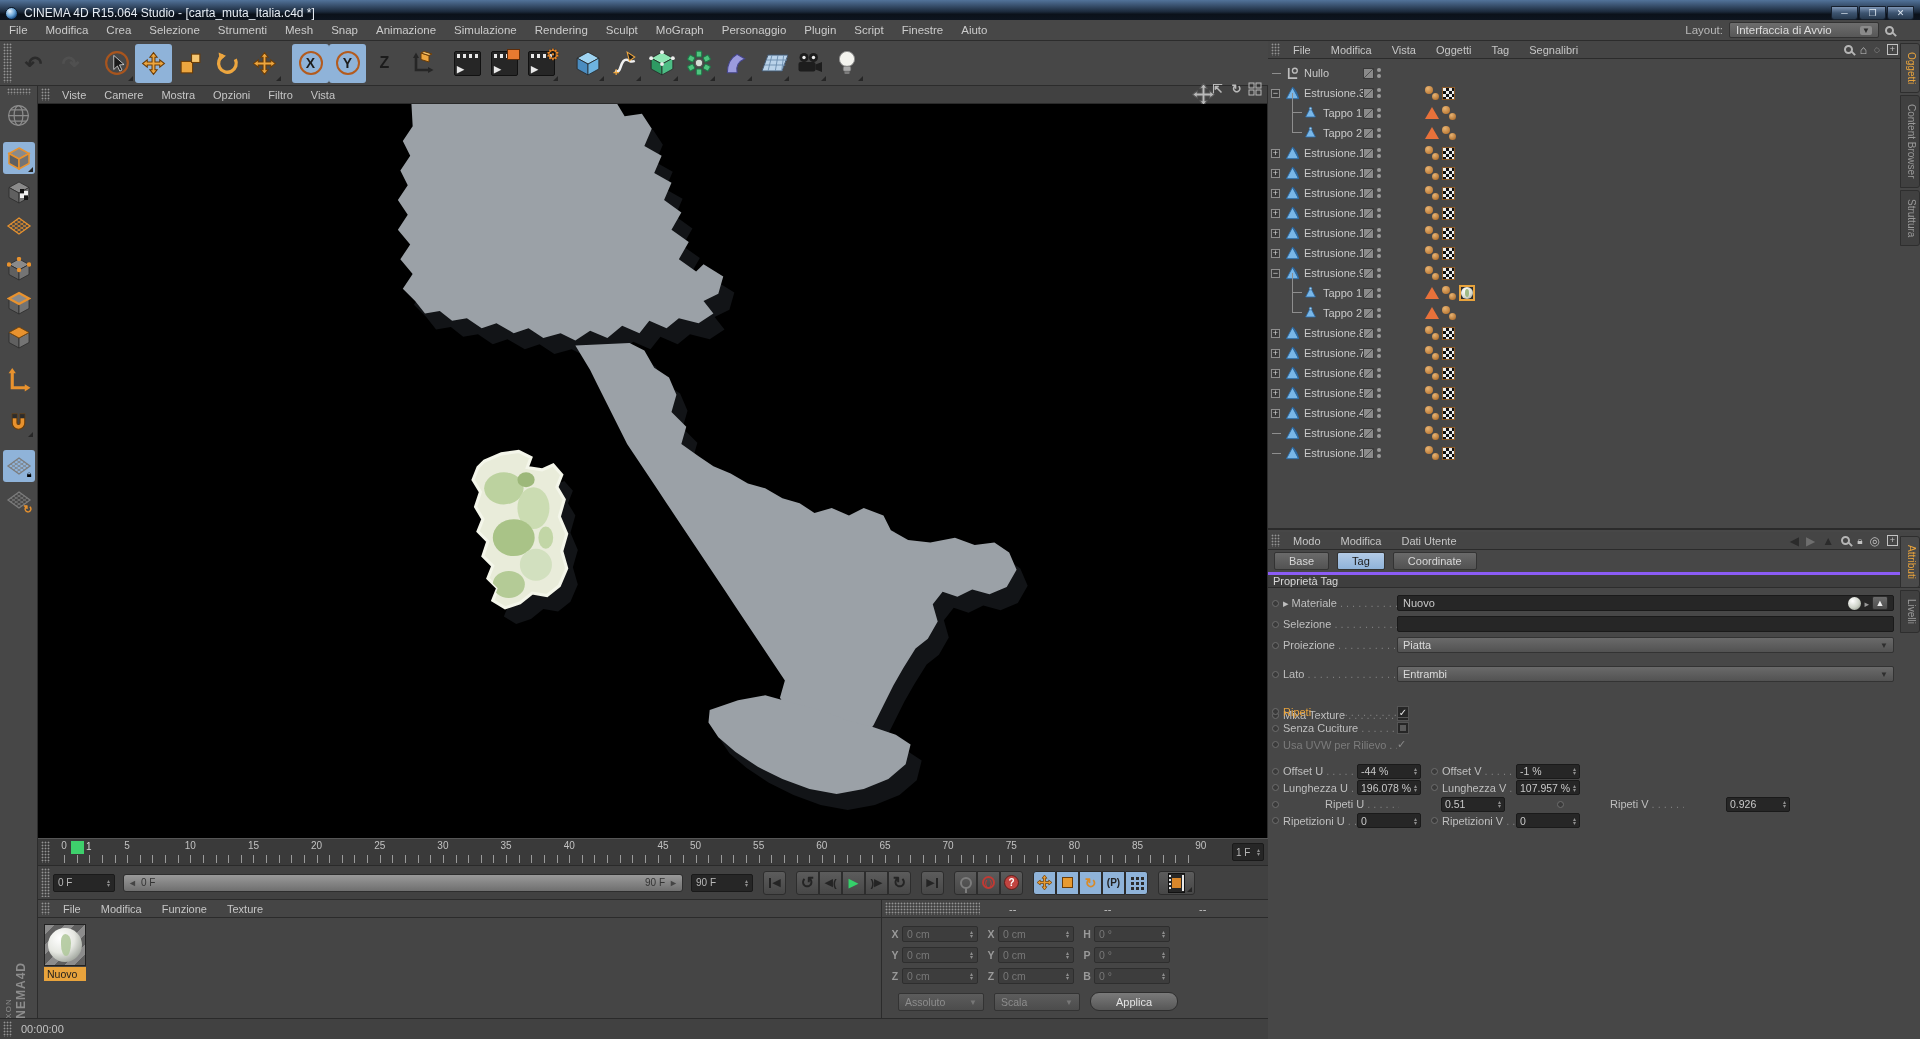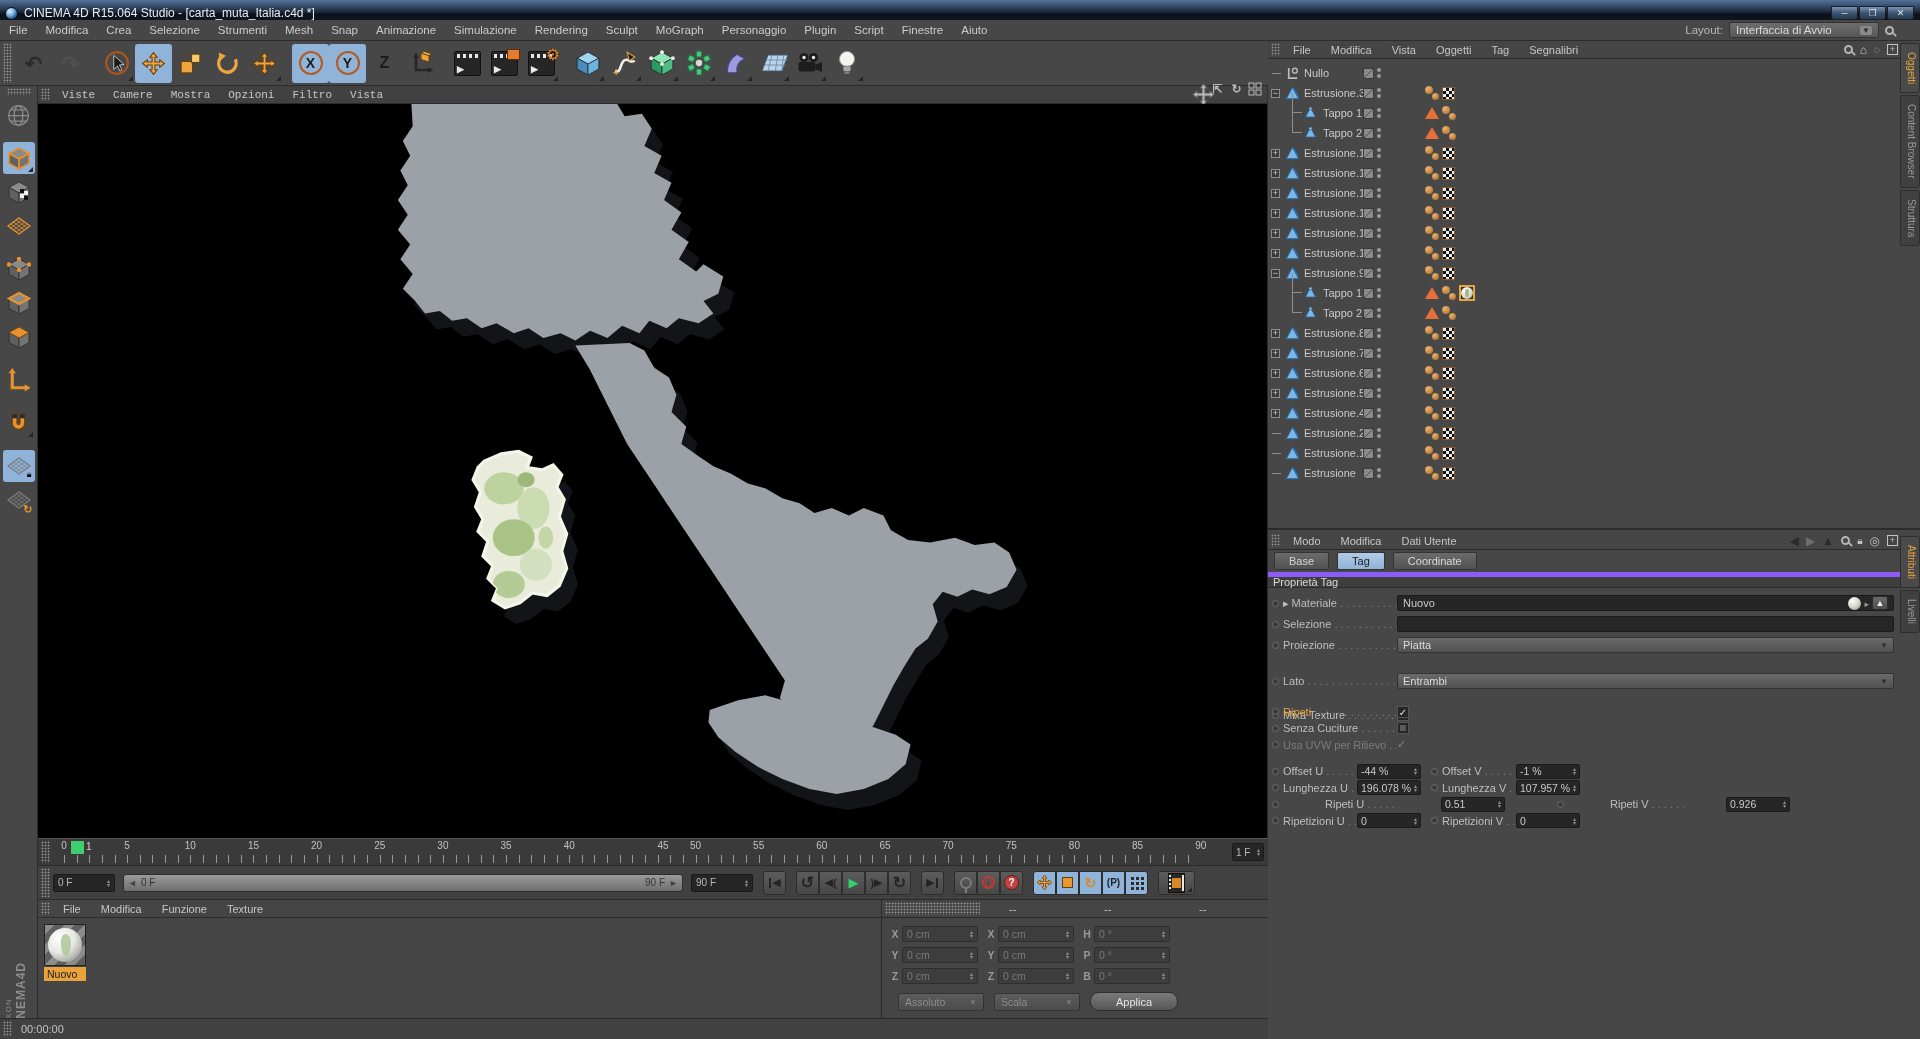--- a/index.html
+++ b/index.html
@@ -69,21 +69,21 @@
   .ltile.sub::after { content:""; position:absolute; right:2px; bottom:2px;
     border-left:5px solid transparent; border-bottom:5px solid #262626; }
   #brand { position:absolute; left:4px; bottom:6px; display:flex; gap:1px; }
   .vtext { writing-mode:vertical-rl; transform:rotate(180deg); color:#8d8d8d; letter-spacing:1px; }
 
   
   #viewport { position:absolute; left:38px; top:86px; width:1230px; height:752px; background:#000;
     border-right:1px solid #2c2c2c; }
   #vphead { height:18px; background:#414141; border-bottom:1px solid #2a2a2a; display:flex; align-items:center;
     font-size:11px; color:#c6c6c6; }
-  #vphead .mi { padding:0 9px;font-family:Liberation Mono, monospace; }
+  #vphead .mi { padding:0 9px; }
   #vpicons { margin-left:auto; display:flex; gap:4px; margin-right:4px; color:#b9b9b9; font-size:12px; }
   #vpicons span { width:15px; text-align:center; }
   #vpcanvas { position:relative; width:100%; height:733px; background:#000; overflow:hidden; }
 
   
   #ruler { position:absolute; left:38px; top:838px; width:1230px; height:28px; background:#3a3a3a;
     border-top:1px solid #555; border-bottom:1px solid #2a2a2a; display:flex; }
   #rulerin { position:relative; flex:1; }
   #ticklabels { position:absolute; left:11px; top:1px; height:13px; width:1150px; }
   #ticklabels span { position:absolute; transform:translateX(-50%); font-size:10px; color:#c2c2c2; }
@@ -213,21 +213,21 @@
 
   
   #am { position:absolute; left:0; top:491px; width:652px; height:507px; }
   #amtitle { height:20px; display:flex; align-items:center; gap:5px; color:#dcdcdc; font-size:11.5px; padding-left:4px; }
   .sphico { width:16px; height:16px; border-radius:50%;
     background:radial-gradient(circle at 35% 30%, #fff, #cdd2c8 55%, #82877d); border:1px solid #333; }
   #amtabs { height:22px; display:flex; align-items:center; gap:8px; padding-left:6px; }
   .amtab { height:18px; padding:0 14px; display:flex; align-items:center; font-size:11px; color:#d8d8d8;
     background:linear-gradient(#6a6a6a,#525252); border:1px solid #333; border-radius:2px; }
   .amtab.act { background:linear-gradient(#b3cbe6,#8fb3d9); color:#1a1a1a; }
-  #amsection { height:16px; background:#3e3e3e; border-top:5px solid #8b5cf6; border-bottom:1px solid #2c2c2c;
+  #amsection { height:16px; background:#3e3e3e; border-top:3px solid #8b5cf6; border-bottom:1px solid #2c2c2c;
     color:#d8d8d8; font-size:11px; display:flex; align-items:center; padding-left:5px; }
   .frow { position:absolute; left:4px; display:flex; align-items:center; height:18px; font-size:11px; color:#bfbfbf; }
   .bullet { width:7px; height:7px; border-radius:50%; background:#3a3a3a; border:1px solid #6e6e6e; margin-right:4px; flex:none; }
   .flabel { width:114px; overflow:hidden; white-space:nowrap; position:relative; flex:none; }
   .flabel::after { content:" . . . . . . . . . . . . . . . ."; color:#7e7e7e; }
   .fctl { width:497px; height:16px; background:#262626; border:1px solid #1a1a1a; border-radius:2px;
     color:#c9c9c9; display:flex; align-items:center; padding:0 5px; }
   .fddl { width:497px; height:16px; background:linear-gradient(#6a6a6a,#525252); border:1px solid #333;
     border-radius:2px; color:#dadada; display:flex; align-items:center; padding:0 5px; }
   .fddl .arr { margin-left:auto; font-size:8px; color:#2e2e2e; }
@@ -1321,41 +1321,20 @@
             <span class="visdots">
               <i></i>
               <i></i>
             </span>
           </span>
           <span class="otags">
             <span class="tagphong"></span>
             <span class="tagtex"></span>
           </span>
         </div>
-        <div class="orow">
-          <span class="odash"></span>
-          <span class="oicon">
-            <svg width="15" height="15" viewBox="0 0 16 16">
-              <path d="M8 1.5 L14.5 13.5 H1.5 Z" fill="#79b7e8" stroke="#2d6da8"></path>
-              <path d="M8 1.5 Q12.5 5.5 14.5 13.5" fill="none" stroke="#2d6da8" stroke-width="1.2"></path>
-            </svg>
-          </span>
-          <span class="oname">Estrusione</span>
-          <span class="ovis">
-            <span class="slashsq"></span>
-            <span class="visdots">
-              <i></i>
-              <i></i>
-            </span>
-          </span>
-          <span class="otags">
-            <span class="tagphong"></span>
-            <span class="tagtex"></span>
-          </span>
-        </div>
       </div>
     <div class="sidetabs" id="omsidetabs" style="top:2px">
         <span class="sidetab act">Oggetti</span>
         <span class="sidetab">Content Browser</span>
         <span class="sidetab">Struttura</span>
       </div>
   </div>
 
   <div id="am">
     <div class="pmenu">
@@ -1402,21 +1381,21 @@
           </span>
         </div>
         <div class="frow" style="top: 48px;">
           <span class="bullet"></span>
           <span class="flabel">Proiezione</span>
           <span class="fddl">
             <span>Piatta</span>
             <span class="arr">▼</span>
           </span>
         </div>
-        <div class="frow" style="top: 84px;">
+        <div class="frow" style="top: 77px;">
           <span class="bullet"></span>
           <span class="flabel">Lato</span>
           <span class="fddl">
             <span>Entrambi</span>
             <span class="arr">▼</span>
           </span>
         </div>
         <div class="frow" style="top: 98px; margin-top: 20px;">
           <span class="bullet"></span>
           <span class="flabel">Mixa Texture</span>

